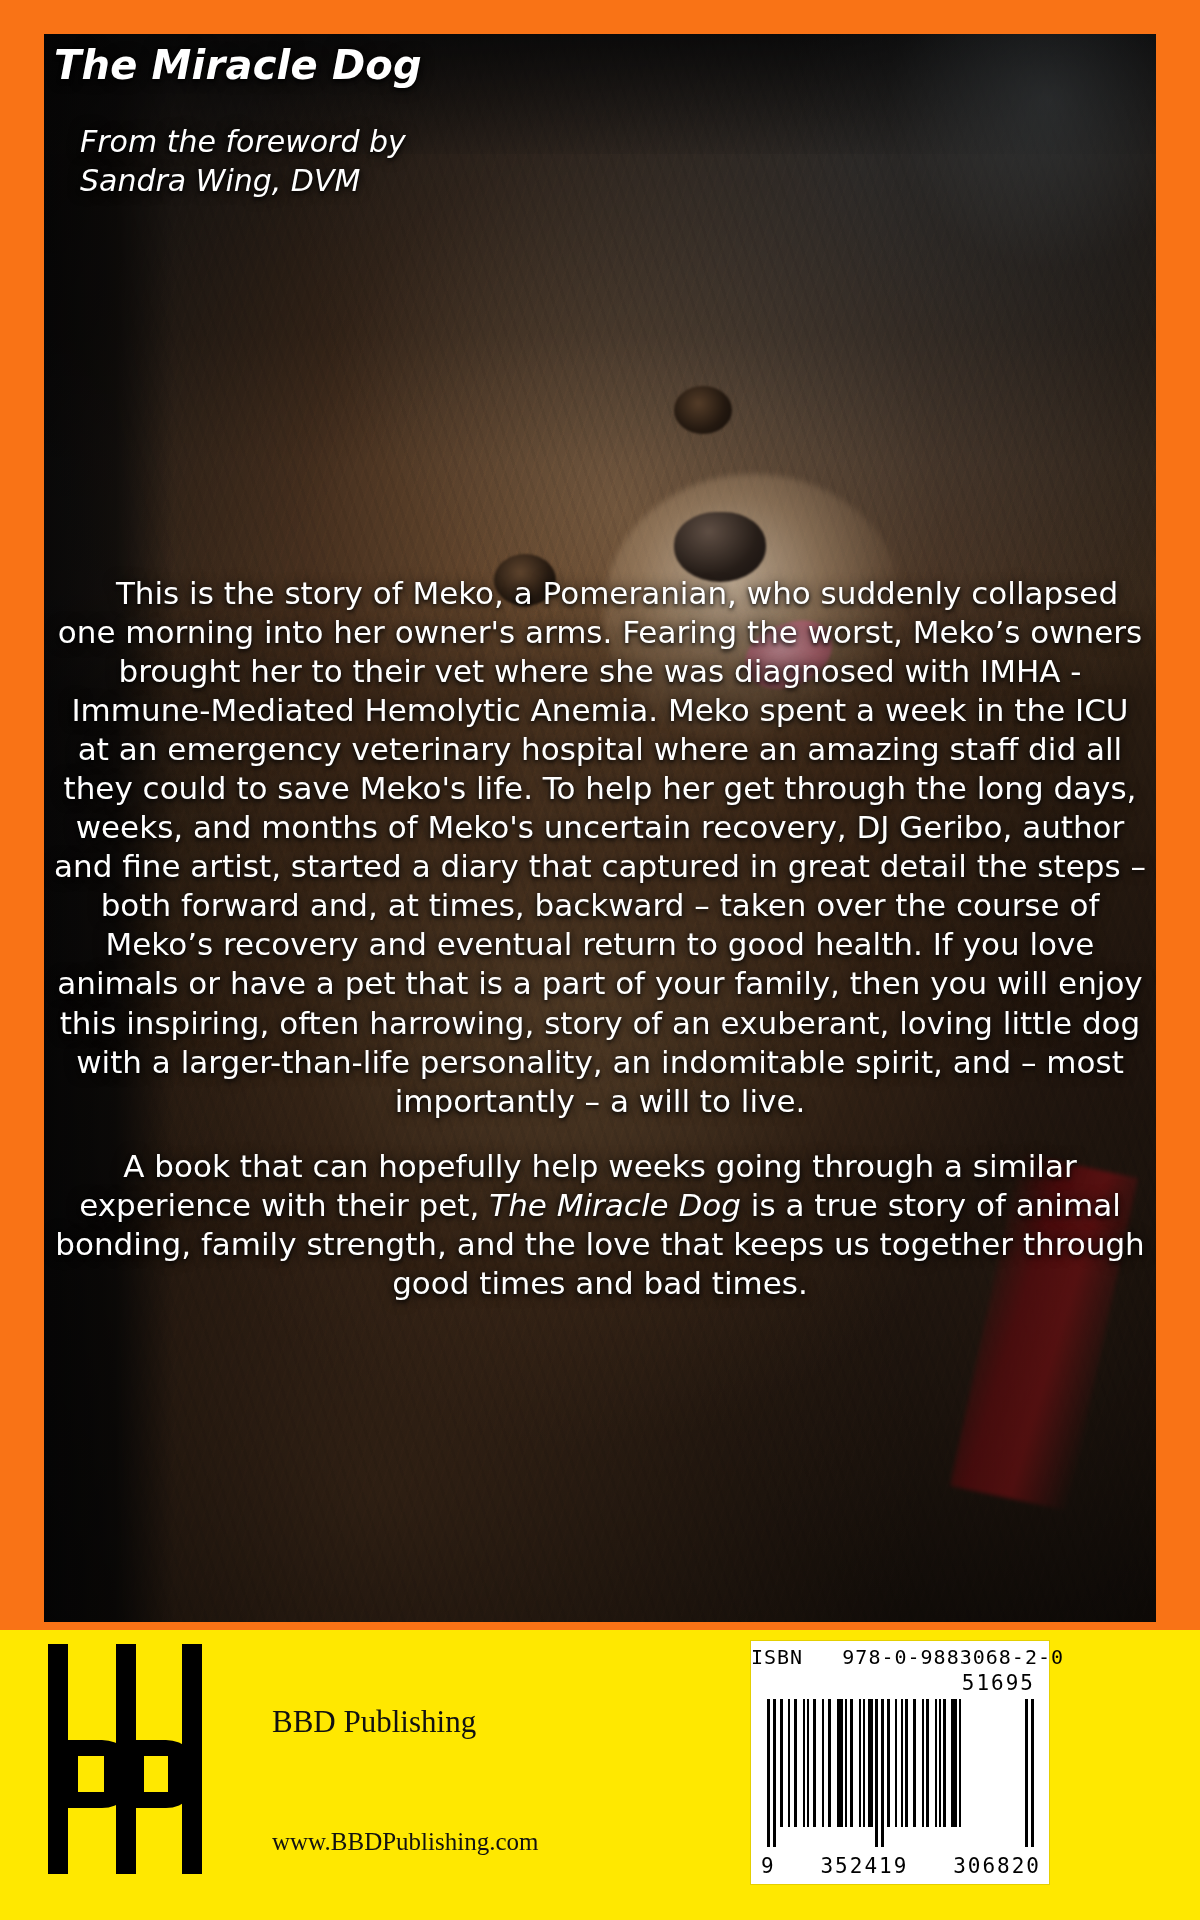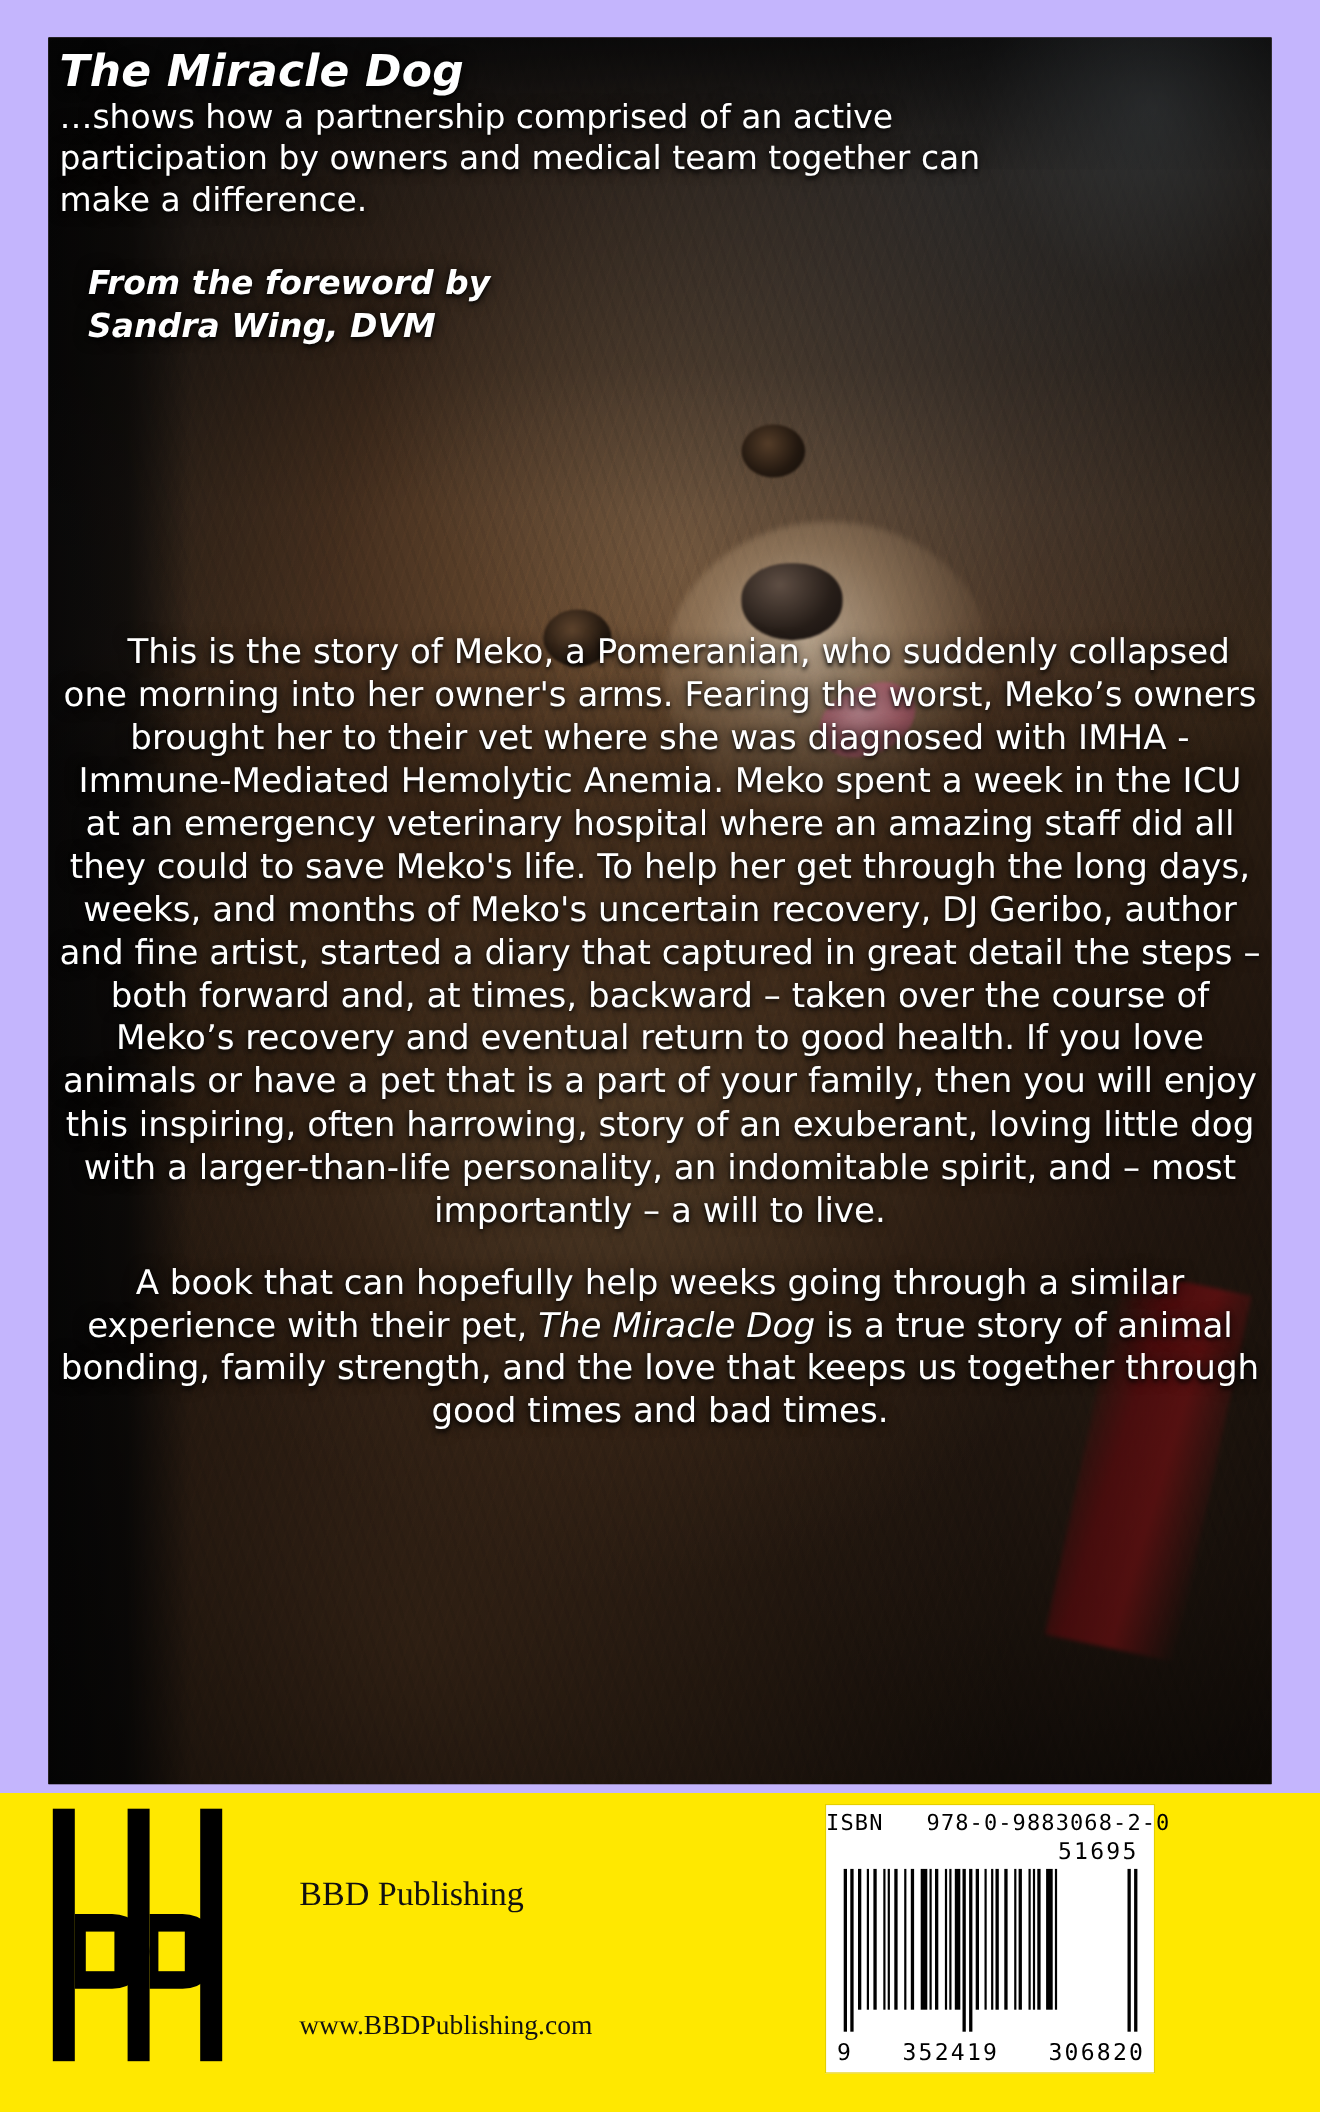--- a/index.html
+++ b/index.html
@@ -12,21 +12,21 @@
     height: 1920px;
     position: relative;
     font-family: "DejaVu Sans", sans-serif;
     overflow: hidden;
   }
 
   
   .cover {
     position: absolute;
     inset: 0;
-    background: #c4b5fd;
+    background: #f97316;
     padding-left: 18px;
   }
 
   
   .photo-panel {
     position: absolute;
     left: 44px;
     top: 34px;
     width: 1112px;
     height: 1588px;
@@ -160,21 +160,21 @@
     line-height: 1.27;
     margin: 0;
     white-space: pre-line;
   }
   .blurb-p + .blurb-p { margin-top: 2px; }
 
   .foreword {
     margin-top: 36px;
     margin-left: 26px;
     font-style: italic;
-    font-weight: bold;
+    font-weight: normal;
     font-size: 30px;
     line-height: 1.3;
     white-space: pre-line;
   }
 
   .synopsis {
     position: absolute;
     left: 8px;
     top: 540px;
     width: 1096px;
@@ -302,23 +302,20 @@
     <div class="photo-nose"></div>
     <div class="photo-tongue"></div>
     <div class="photo-collar"></div>
     <div class="photo-vignette"></div>
     <div class="photo-darken-text"></div>
 
     <div class="photo-text">
 
       <div class="blurb-top">
         <div class="blurb-title">The Miracle Dog</div>
-        <p class="blurb-p">…shows how a partnership comprised of an active
-participation by owners and medical team together can
-make a difference.</p>
         <div class="foreword">From the foreword by
 Sandra Wing, DVM</div>
       </div>
 
       <div class="synopsis">
         <p class="indent">This is the story of Meko, a Pomeranian, who suddenly collapsed one morning into her owner's arms.  Fearing the worst, Meko’s owners brought her to their vet where she was diagnosed with IMHA - Immune-Mediated Hemolytic Anemia.  Meko spent a week in the ICU at an emergency veterinary hospital where an amazing staff did all they could to save Meko's life.  To help her get through the long days, weeks, and months of Meko's uncertain recovery, DJ Geribo, author and fine artist, started a diary that captured in great detail the steps – both forward and, at times, backward – taken over the course of Meko’s recovery and eventual return to good health.  If you love animals or have a pet that is a part of your family, then you will enjoy this inspiring, often harrowing, story of an exuberant, loving little dog with a larger-than-life personality, an indomitable spirit, and – most importantly – a will to live.</p>
         <p><span>A book that can hopefully help weeks going through a similar experience with their pet, </span><em>The Miracle Dog</em><span> is a true story of animal bonding, family strength, and the love that keeps us together through good times and bad times.</span></p>
       </div>
 
     </div>

